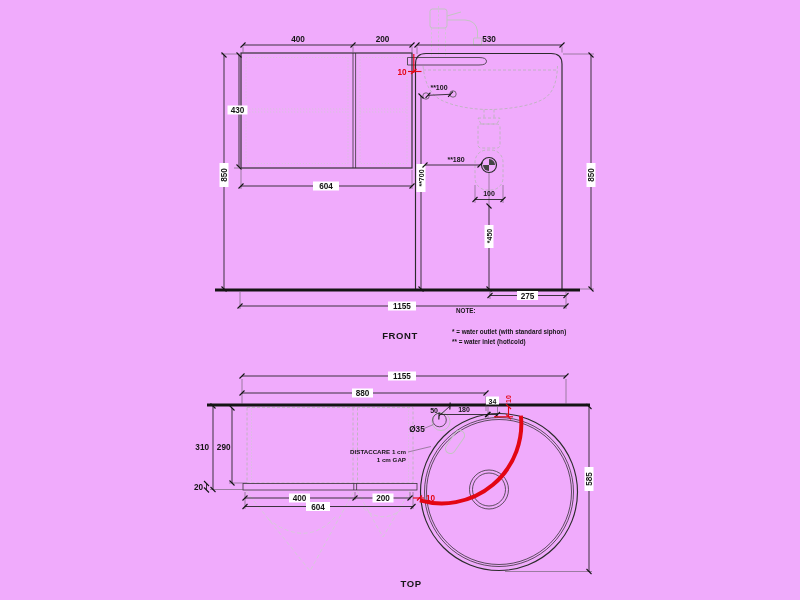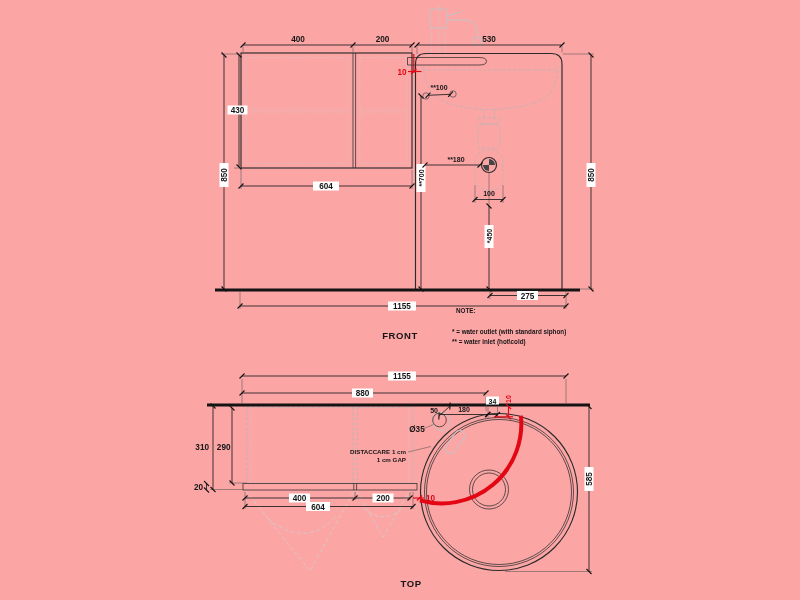--- a/index.html
+++ b/index.html
@@ -1,16 +1,16 @@
 <!DOCTYPE html>
 <html><head>
 <meta charset="utf-8">
 <style>
   html,body{margin:0;padding:0;background:#fff;}
-  #stage{position:relative;width:800px;height:600px;background:#fca5a5;overflow:hidden;text-decoration:underline;}
+  #stage{position:relative;width:800px;height:600px;background:#f0abfc;overflow:hidden;text-decoration:underline;}
   svg{display:block;}
   svg text{font-family:"Liberation Sans",sans-serif;font-weight:700;fill:#151515;}
   .t{font-size:8.2px;text-anchor:middle;}
   .ts{font-size:7px;text-anchor:middle;}
   .tn{font-size:6.3px;text-anchor:start;}
   .tnr{font-size:6.2px;text-anchor:end;}
   .tv{font-size:9.5px;letter-spacing:.6px;text-anchor:middle;}
   .end{text-anchor:end;}
   .start{text-anchor:start;}
   .redt{fill:#e30613;}

